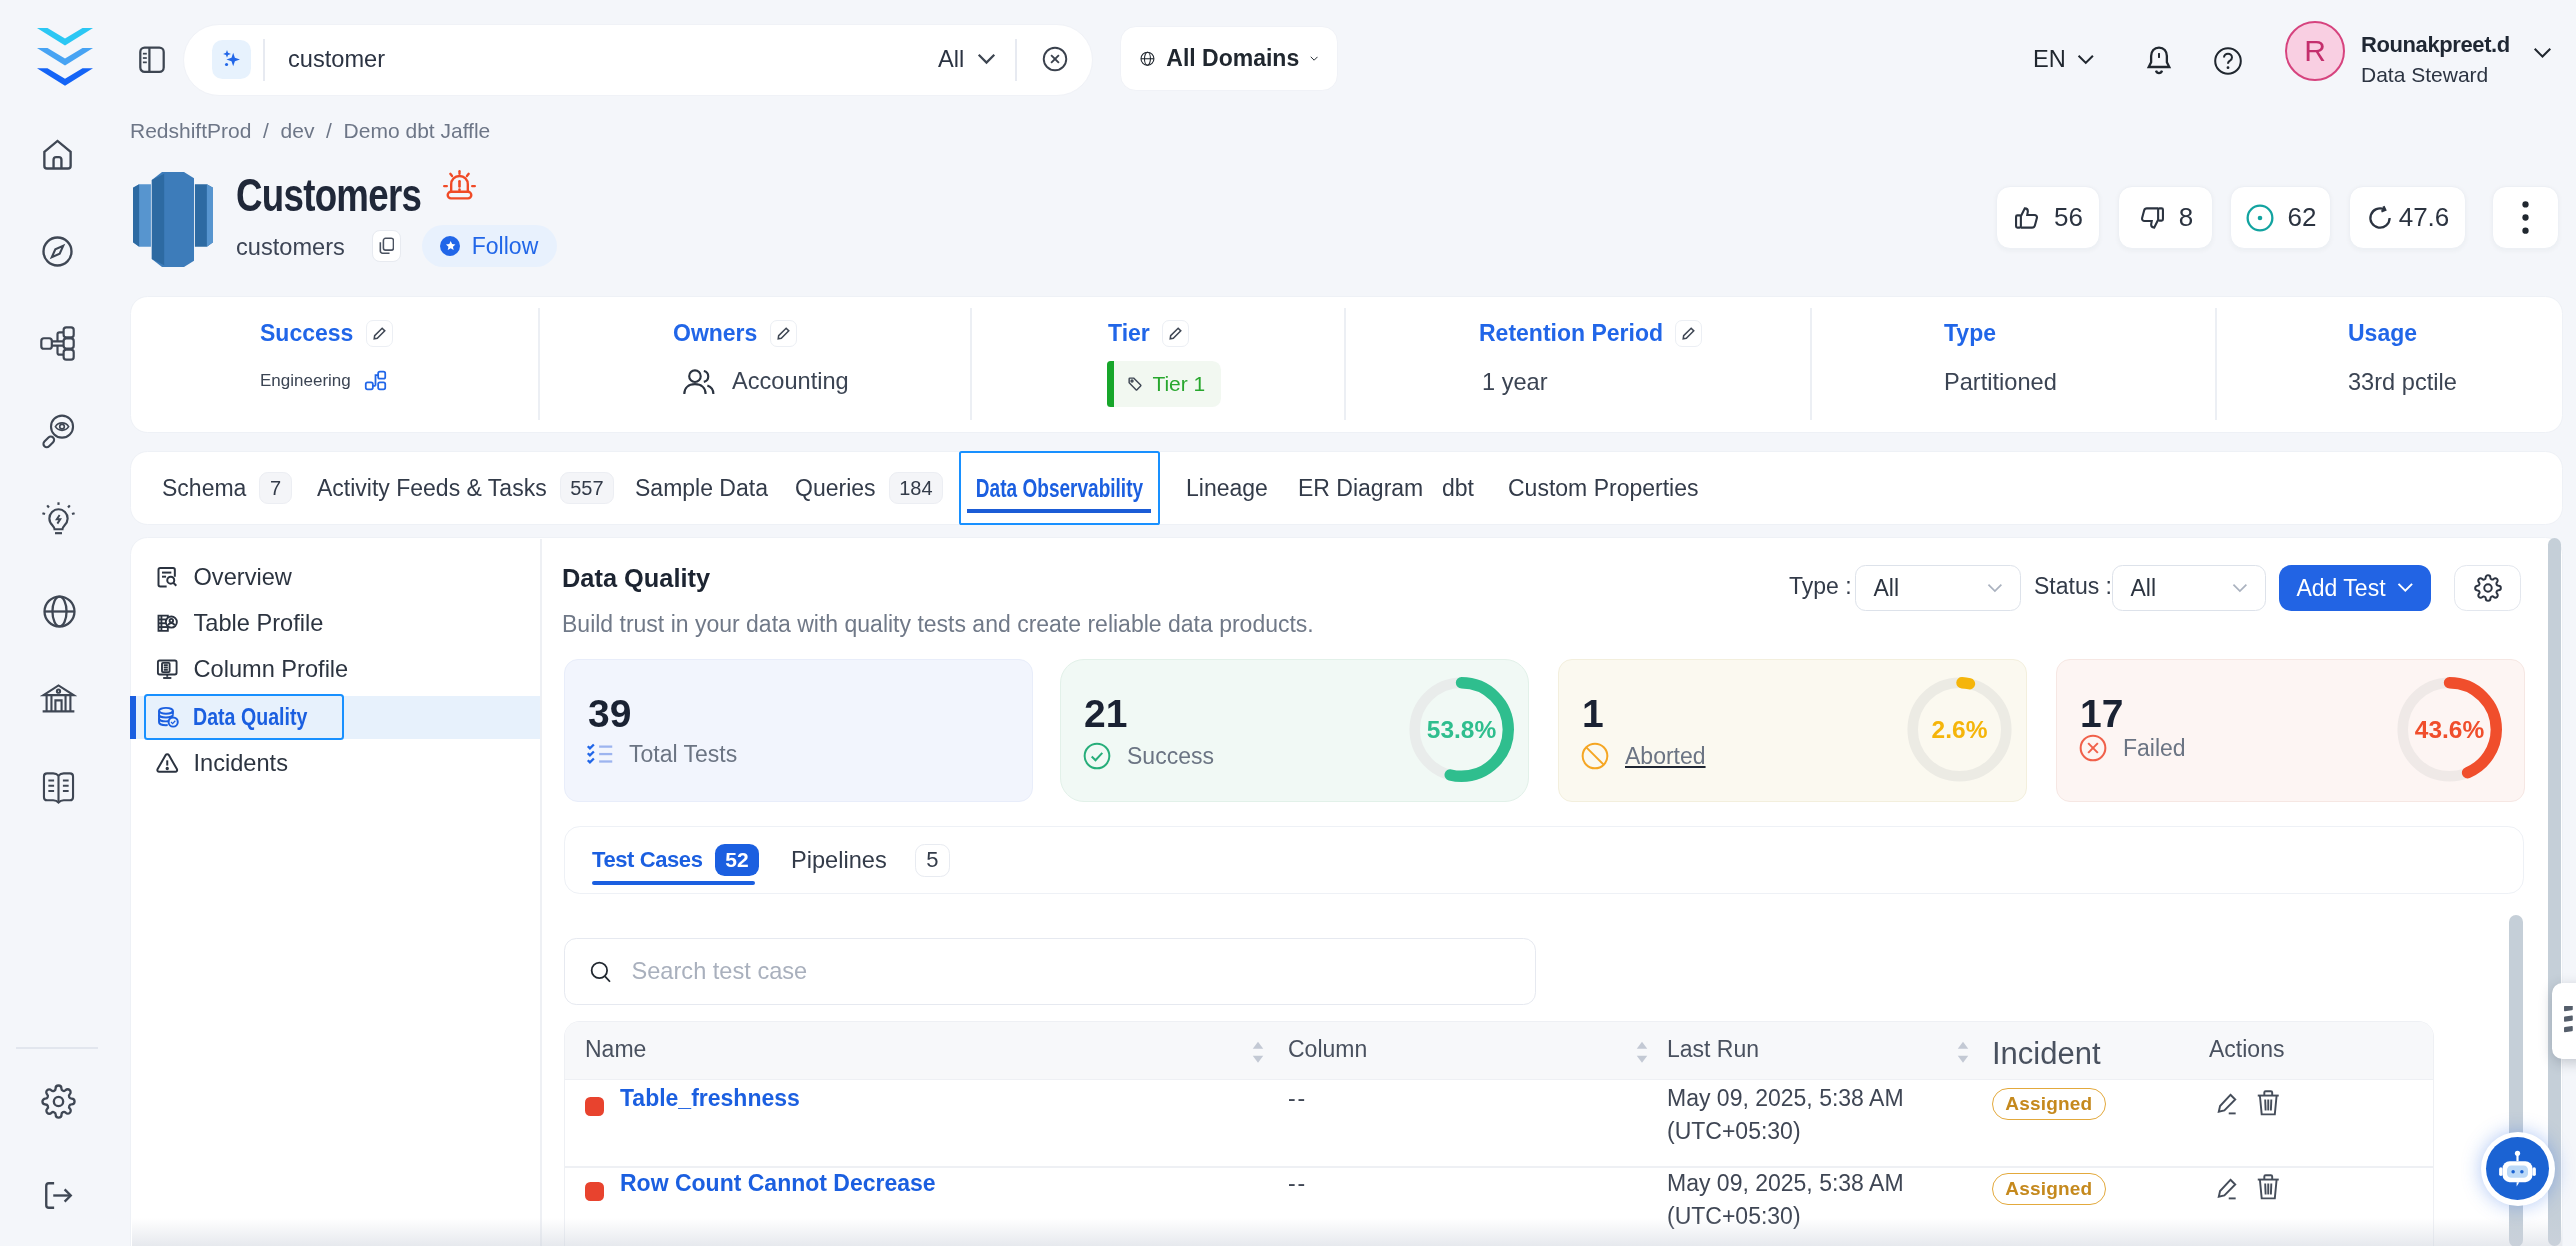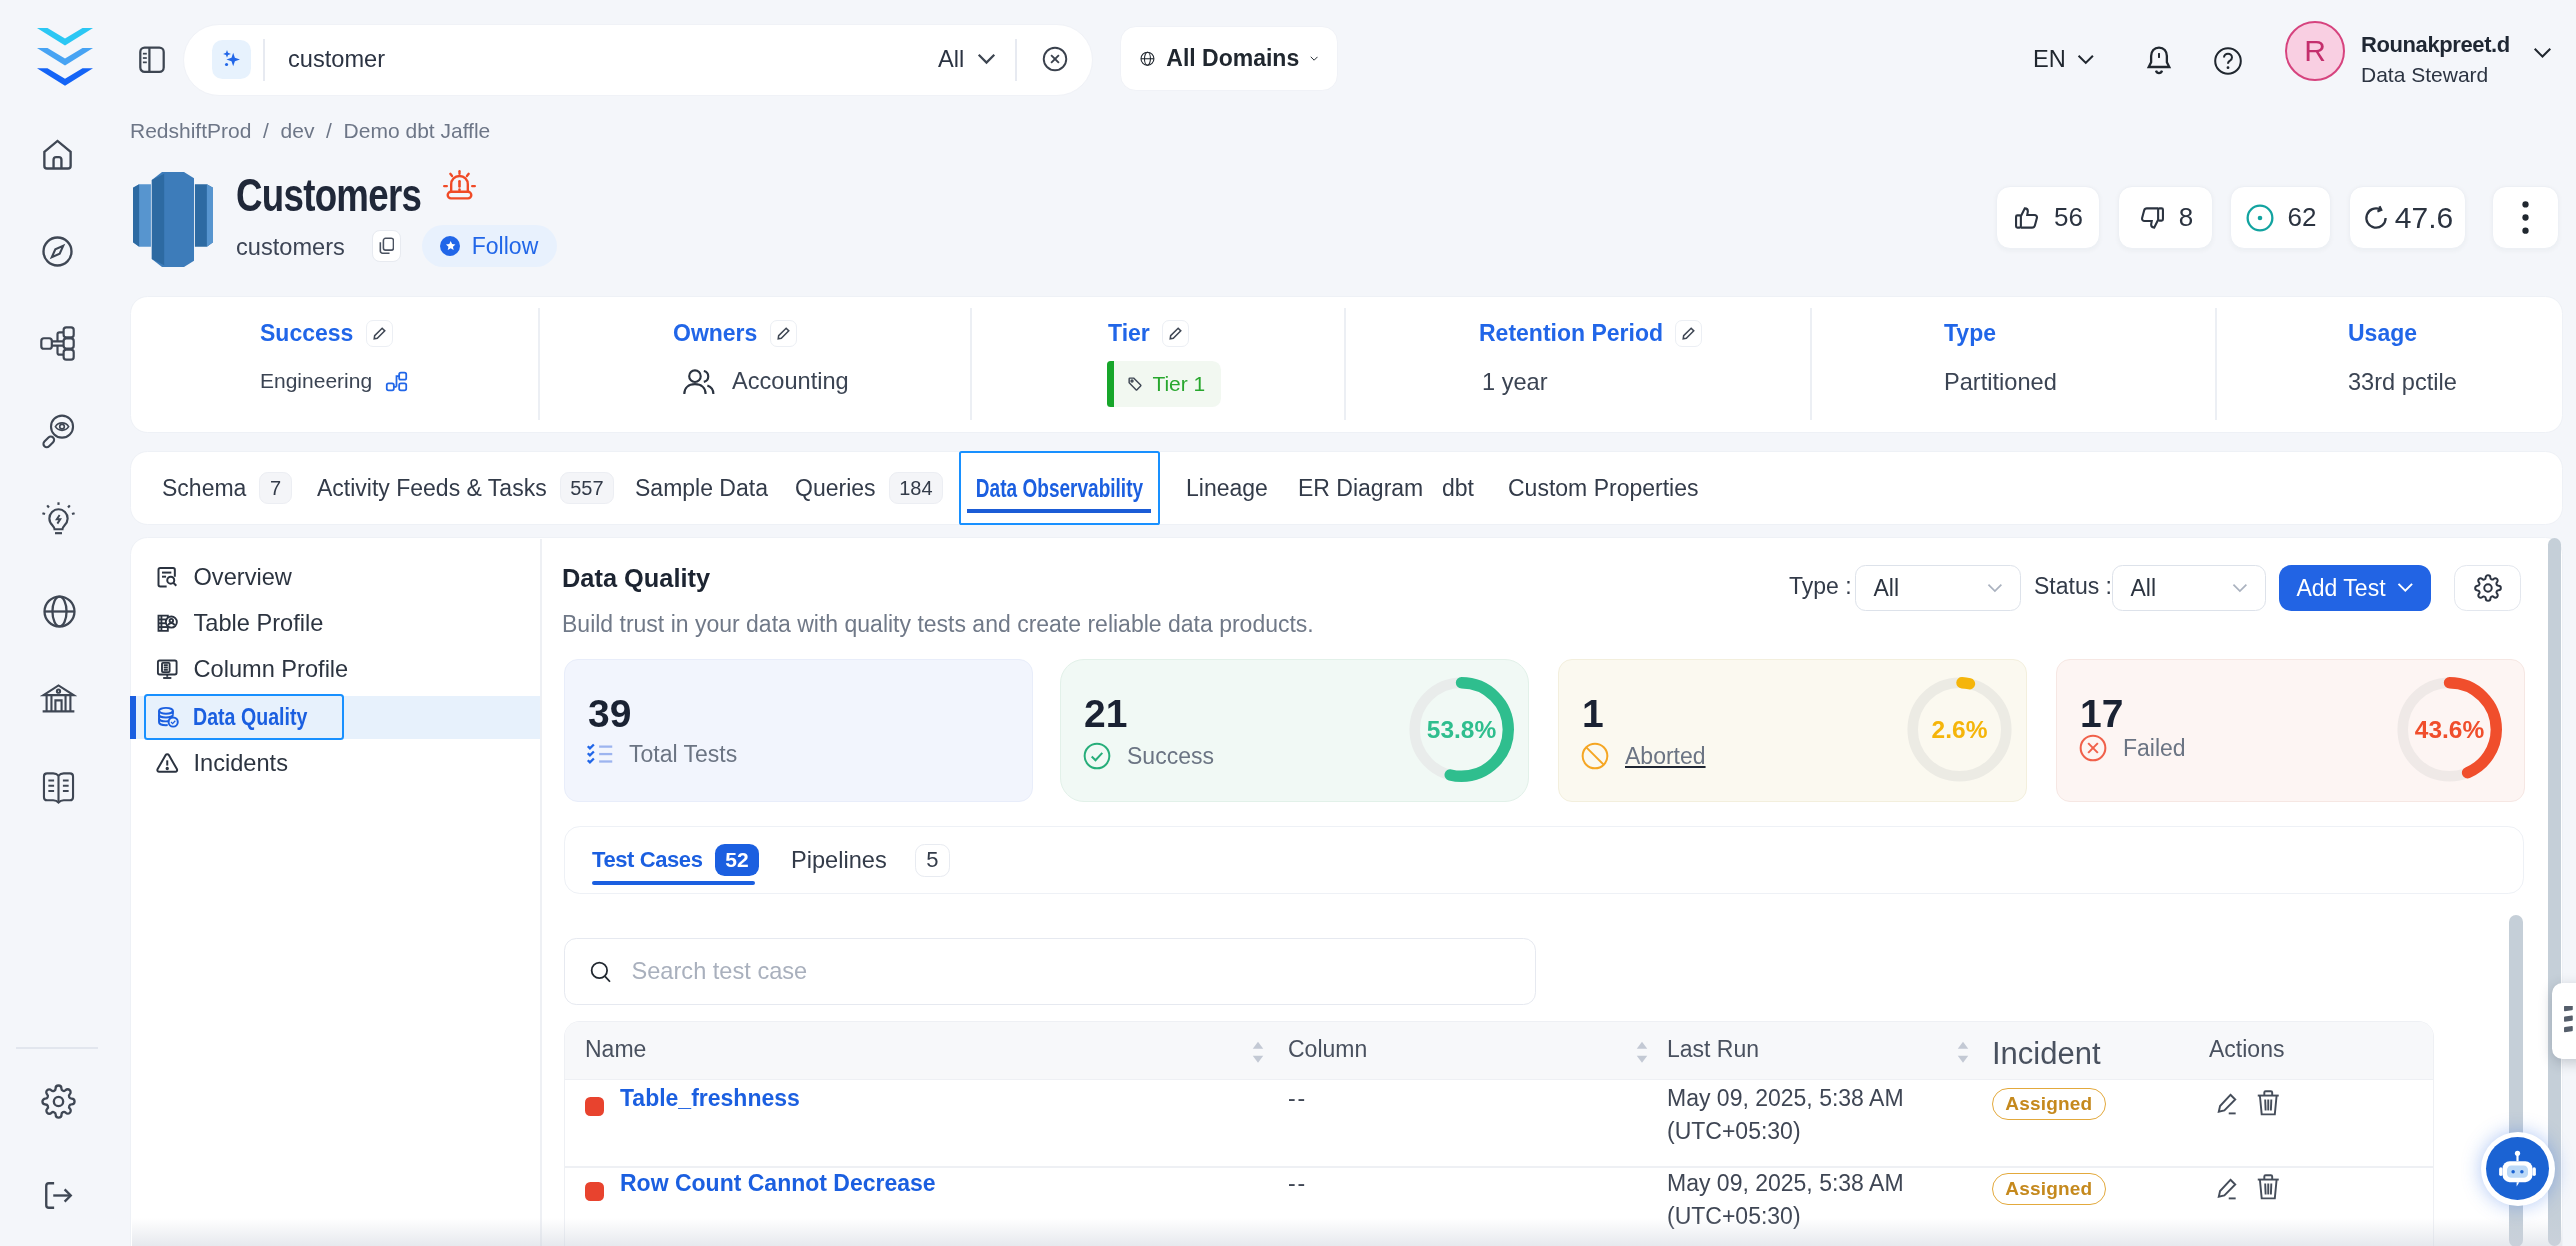--- a/index.html
+++ b/index.html
@@ -204,21 +204,21 @@
     <circle cx="17" cy="17" r="14" stroke="#12a3a0" stroke-width="2.6"></circle>
     <circle cx="17" cy="17" r="2.6" fill="#12a3a0"></circle>
   </svg>
   <span style="font-size:26px;color:#2b3340;margin-left:13px;">62</span>
 </div>
 <div class="abs flex" style="left:2349px;top:186px;width:117px;height:63px;background:#fff;border:1.8px solid #edf0f5;border-radius:14px;justify-content:center;box-shadow:0 1.8px 5.3px rgba(30,40,60,0.04);">
   <svg width="28" height="28" viewBox="0 0 32 32" fill="none" stroke="#2b3340" stroke-width="2.6">
     <path d="M27 16 A11 11 0 1 1 21 6.2"></path>
     <polyline points="20,2.5 22,6.8 17.6,8.6" fill="none"></polyline>
   </svg>
-  <span style="font-size:30px;color:#2b3340;margin-left:5px;">47.6</span>
+  <span style="font-size:26px;color:#2b3340;margin-left:5px;">47.6</span>
 </div>
 <div class="abs flex" style="left:2492px;top:186px;width:67px;height:63px;background:#fff;border:1.8px solid #edf0f5;border-radius:14px;justify-content:center;box-shadow:0 1.8px 5.3px rgba(30,40,60,0.04);">
   <svg width="7" height="35" viewBox="0 0 8 40" fill="#20272f">
     <circle cx="4" cy="5" r="3.6"></circle>
       <circle cx="4" cy="20" r="3.6"></circle>
       <circle cx="4" cy="35" r="3.6"></circle>
   </svg>
 </div>
 
 <div class="card" id="infocard" style="left:130px;top:296px;width:2433px;height:137px;"></div>
@@ -230,21 +230,21 @@
 
 <div class="abs flex" style="left:260px;top:320px;">
   <span style="font-size:23px;font-weight:700;color:#2166e8;">Success</span>
   <span class="flex" style="width:27px;height:27px;border:1.8px solid #eceff4;border-radius:7px;margin-left:12.3px;justify-content:center;">
     <svg width="15" height="15" viewBox="0 0 17 17" fill="none" stroke="#3f4754" stroke-width="1.7">
         <path d="M11.5 2.5 L14.5 5.5 L6 14 L2.5 14.5 L3 11 Z"></path>
       </svg>
   </span>
 </div>
 <div class="abs flex" style="left:260px;top:369px;">
-  <span style="font-size:21px;color:#3b4453;">Engineering</span>
+  <span style="font-size:17px;color:#3b4453;">Engineering</span>
   <svg style="margin-left:13px;" width="23" height="23" viewBox="0 0 26 26" fill="none" stroke="#2166e8" stroke-width="2">
     <rect x="2" y="15" width="8" height="8" rx="2"></rect>
       <rect x="16" y="3" width="8" height="8" rx="2"></rect>
       <rect x="16" y="15" width="8" height="8" rx="2"></rect>
       <path d="M10 19 L13 19 M16 7 L13 7 L13 19"></path>
   </svg>
 </div>
 
 <div class="abs flex" style="left:673px;top:320px;">
   <span style="font-size:23px;font-weight:700;color:#2166e8;">Owners</span>

